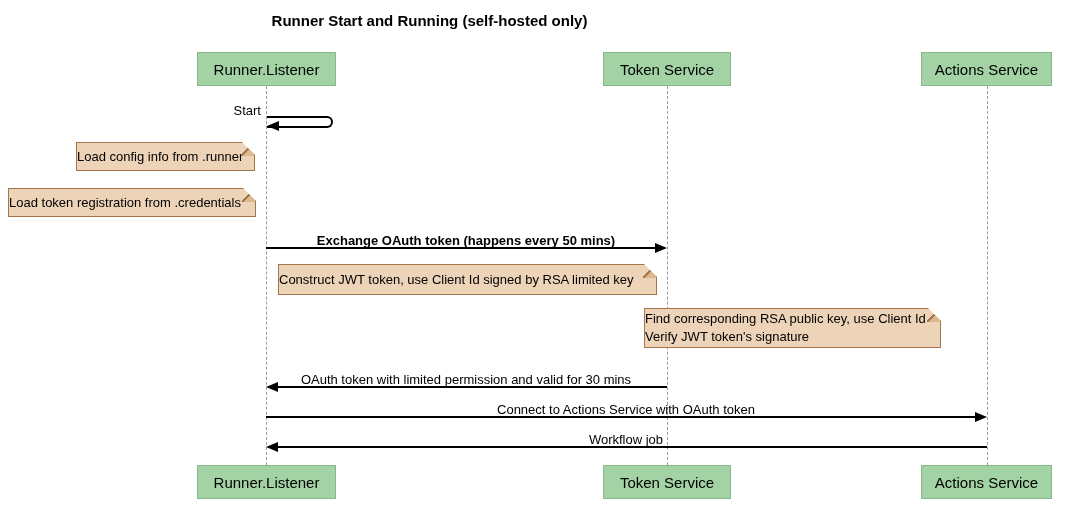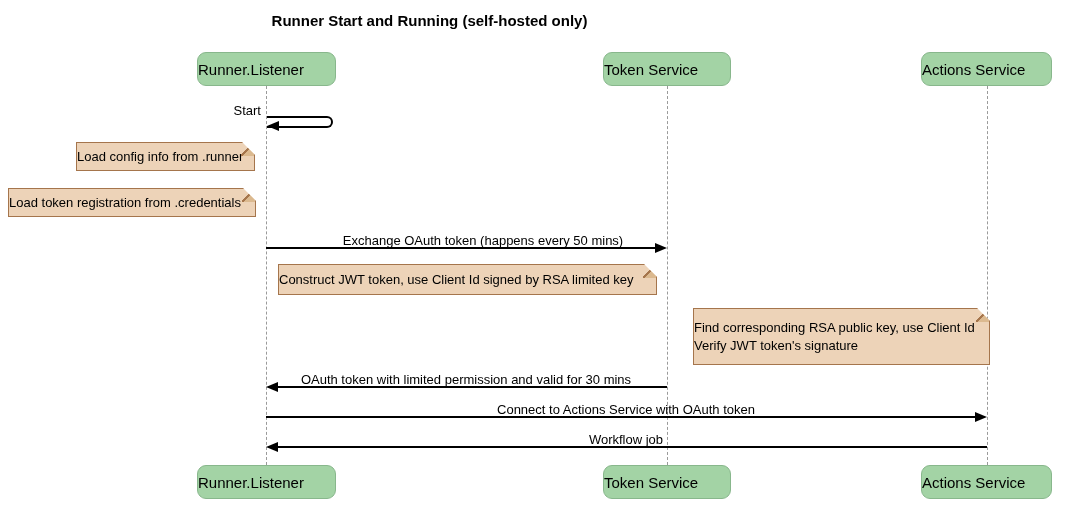--- a/index.html
+++ b/index.html
@@ -3,22 +3,22 @@
 <meta charset="utf-8">
 <style>
   html,body{margin:0;padding:0;background:#ffffff;}
   body{font-family:"Liberation Sans", sans-serif;color:#000;}
   .stage{position:relative;width:1070px;height:525px;background:#fff;overflow:hidden;}
   .title{position:absolute;left:0;top:12px;width:859px;text-align:center;
          font-size:15px;font-weight:bold;}
   .lifeline{position:absolute;top:86px;height:379px;width:0;
             border-left:1px dashed #9a9a9a;}
   .participant{position:absolute;height:34px;background:#a3d3a5;border:1px solid #88b78c;
-               border-radius:9px;box-sizing:border-box;display:flex;align-items:center;
-               font-size:15px;}
+               border-radius:0;box-sizing:border-box;display:flex;align-items:center;
+               justify-content:center;font-size:15px;}
   .msg-label{position:absolute;font-size:13px;white-space:nowrap;}
   .center-label{transform:translateX(-50%);}
   .right-label{text-align:right;}
   .msg-line{position:absolute;height:2px;background:#000;}
   .arrowhead{position:absolute;width:0;height:0;}
   .arrow-right{border-top:5px solid transparent;border-bottom:5px solid transparent;
                border-left:12px solid #000;}
   .arrow-left{border-top:5px solid transparent;border-bottom:5px solid transparent;
               border-right:12px solid #000;}
   .self-loop{position:absolute;border:2px solid #000;border-left:none;
@@ -59,30 +59,30 @@
   <div class="note" style="left:76px;top:142px;width:179px;height:29px;">
     <span>Load config info from .runner</span>
     <i class="note-fold"></i>
   </div>
 
   <div class="note" style="left:8px;top:188px;width:248px;height:29px;">
     <span>Load token registration from .credentials</span>
     <i class="note-fold"></i>
   </div>
 
-  <div class="msg-label center-label" style="left:483px;top:233px;">Exchange OAuth token (happens every 50 mins)</div>
+  <div class="msg-label center-label" style="left:466px;top:233px;font-weight:bold;">Exchange OAuth token (happens every 50 mins)</div>
   <div class="msg-line" style="left:266px;top:247px;width:390px;"></div>
   <div class="arrowhead arrow-right" style="left:655px;top:243px;"></div>
 
   <div class="note" style="left:278px;top:264px;width:379px;height:31px;">
     <span>Construct JWT token, use Client Id signed by RSA limited key</span>
     <i class="note-fold"></i>
   </div>
 
-  <div class="note" style="left:693px;top:308px;width:297px;height:57px;">
+  <div class="note" style="left:644px;top:308px;width:297px;height:40px;">
     <span>Find corresponding RSA public key, use Client Id</span>
     <span>Verify JWT token's signature</span>
     <i class="note-fold"></i>
   </div>
 
   <div class="msg-label center-label" style="left:466px;top:372px;">OAuth token with limited permission and valid for 30 mins</div>
   <div class="msg-line" style="left:278px;top:386px;width:389px;"></div>
   <div class="arrowhead arrow-left" style="left:266px;top:382px;"></div>
 
   <div class="msg-label center-label" style="left:626px;top:402px;">Connect to Actions Service with OAuth token</div>

